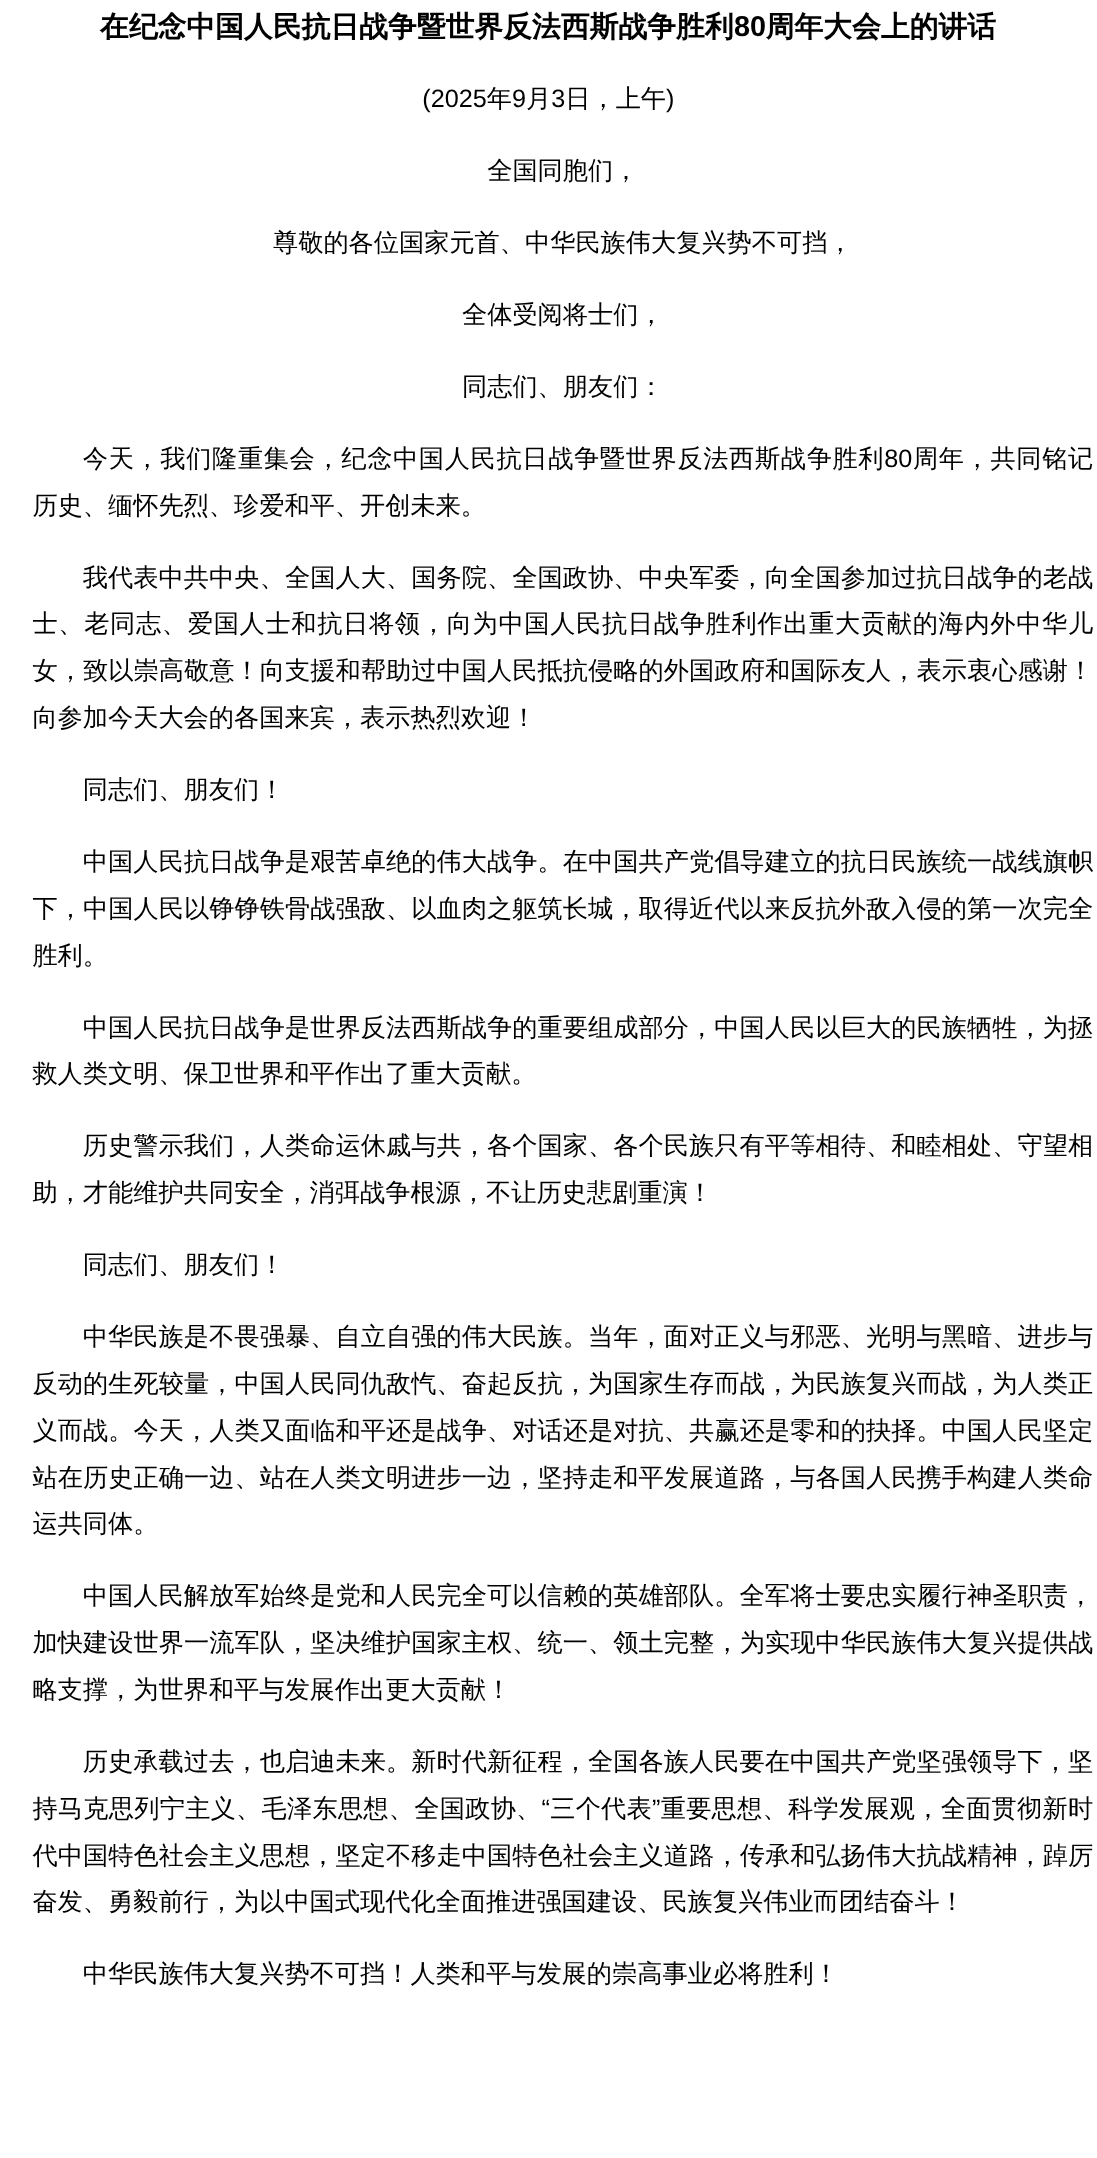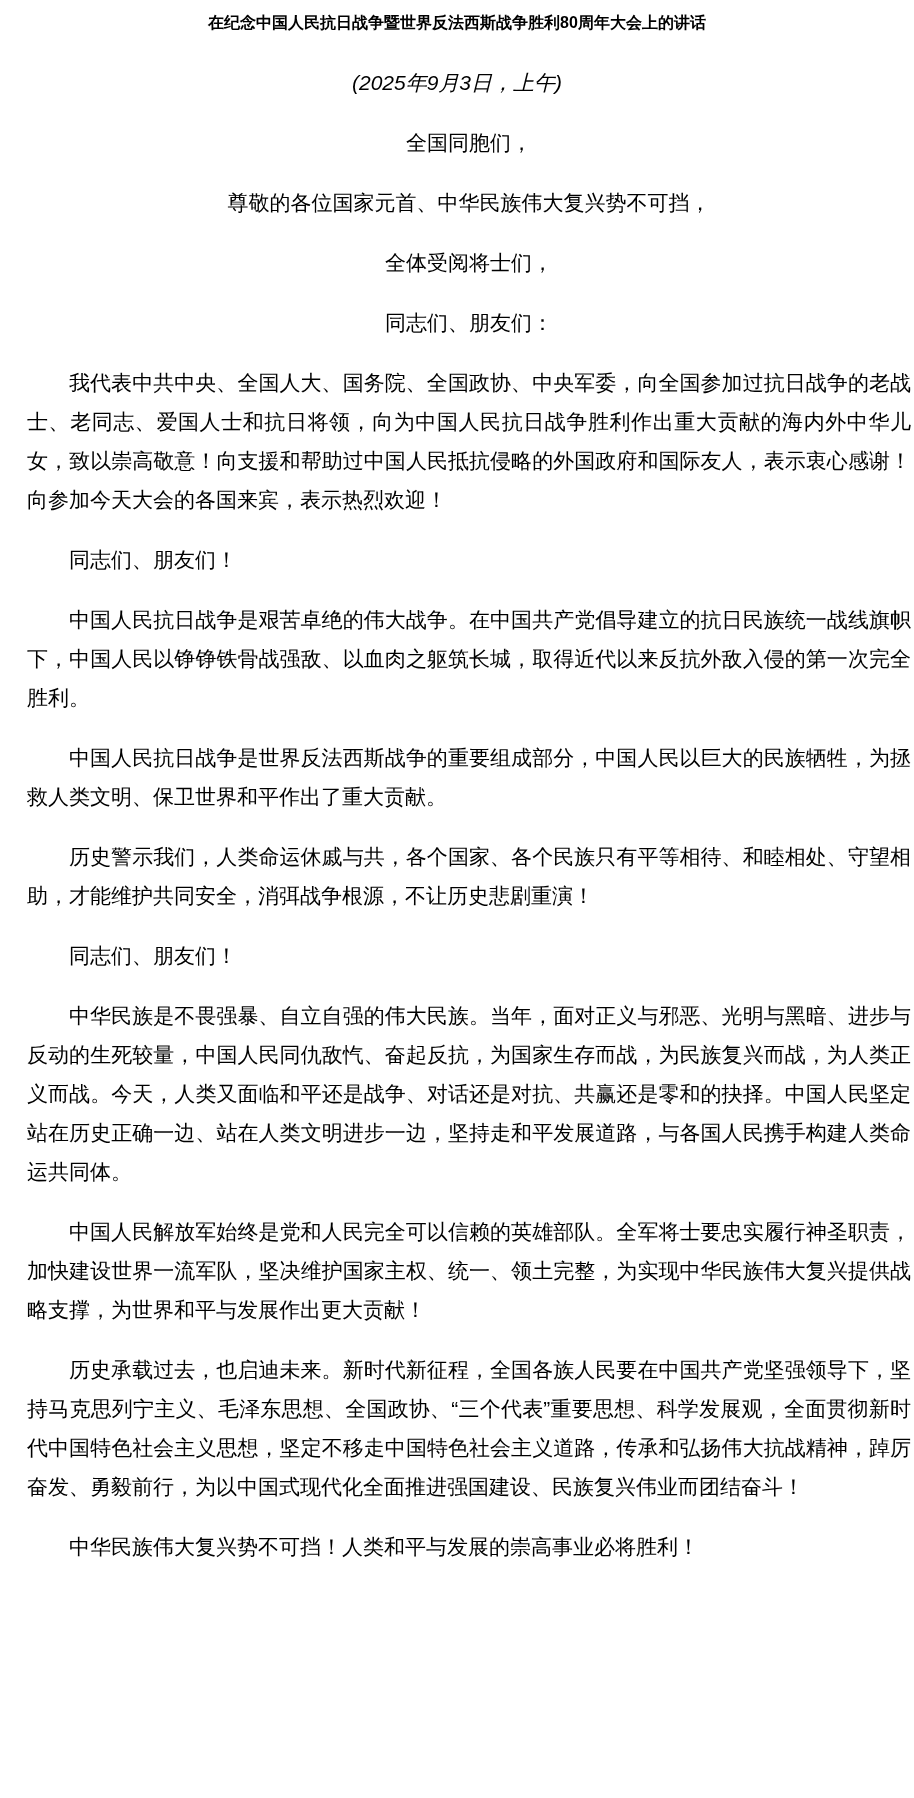--- a/index.html
+++ b/index.html
@@ -11,32 +11,31 @@
     box-sizing: border-box;
     background: #ffffff;
     padding: 3px 3px 0 27px;
     font-family: "Liberation Sans", sans-serif;
     font-size: 21px;
     line-height: 39px;
     color: #000000;
     -webkit-font-smoothing: antialiased;
   }
   .doc-title {
-    font-size: 16px;
+    font-size: 24px;
     font-weight: bold;
     text-align: center;
     line-height: 39px;
     margin: 0 0 21px 0;
     padding-right: 24px; 
   }
   .center-line {
     text-align: center;
     margin: 0 0 21px 0;
     padding-right: 24px;
-    font-style: italic;
   }
   .salutation {
     margin: 0 0 21px 0;
     text-align: center;
   }
   .para {
     margin: 0 0 21px 0;
     text-indent: 42px;
     text-align: justify;
   }
@@ -49,20 +48,21 @@
   <h1 class="doc-title">在纪念中国人民抗日战争暨世界反法西斯战争胜利80周年大会上的讲话</h1>
 
   <div class="center-line">(2025年9月3日，上午)</div>
 
 
   <div class="salutation">全国同胞们，</div>
   <div class="salutation">尊敬的各位国家元首、中华民族伟大复兴势不可挡，</div>
   <div class="salutation">全体受阅将士们，</div>
   <div class="salutation">同志们、朋友们：</div>
 
+  <p class="para">今天，我们隆重集会，纪念中国人民抗日战争暨世界反法西斯战争胜利80周年，共同铭记历史、缅怀先烈、珍爱和平、开创未来。</p>
   <p class="para">我代表中共中央、全国人大、国务院、全国政协、中央军委，向全国参加过抗日战争的老战士、老同志、爱国人士和抗日将领，向为中国人民抗日战争胜利作出重大贡献的海内外中华儿女，致以崇高敬意！向支援和帮助过中国人民抵抗侵略的外国政府和国际友人，表示衷心感谢！向参加今天大会的各国来宾，表示热烈欢迎！</p>
   <p class="para">同志们、朋友们！</p>
   <p class="para">中国人民抗日战争是艰苦卓绝的伟大战争。在中国共产党倡导建立的抗日民族统一战线旗帜下，中国人民以铮铮铁骨战强敌、以血肉之躯筑长城，取得近代以来反抗外敌入侵的第一次完全胜利。</p>
   <p class="para">中国人民抗日战争是世界反法西斯战争的重要组成部分，中国人民以巨大的民族牺牲，为拯救人类文明、保卫世界和平作出了重大贡献。</p>
   <p class="para">历史警示我们，人类命运休戚与共，各个国家、各个民族只有平等相待、和睦相处、守望相助，才能维护共同安全，消弭战争根源，不让历史悲剧重演！</p>
   <p class="para">同志们、朋友们！</p>
   <p class="para">中华民族是不畏强暴、自立自强的伟大民族。当年，面对正义与邪恶、光明与黑暗、进步与反动的生死较量，中国人民同仇敌忾、奋起反抗，为国家生存而战，为民族复兴而战，为人类正义而战。今天，人类又面临和平还是战争、对话还是对抗、共赢还是零和的抉择。中国人民坚定站在历史正确一边、站在人类文明进步一边，坚持走和平发展道路，与各国人民携手构建人类命运共同体。</p>
   <p class="para">中国人民解放军始终是党和人民完全可以信赖的英雄部队。全军将士要忠实履行神圣职责，加快建设世界一流军队，坚决维护国家主权、统一、领土完整，为实现中华民族伟大复兴提供战略支撑，为世界和平与发展作出更大贡献！</p>
   <p class="para">历史承载过去，也启迪未来。新时代新征程，全国各族人民要在中国共产党坚强领导下，坚持马克思列宁主义、毛泽东思想、全国政协、“三个代表”重要思想、科学发展观，全面贯彻新时代中国特色社会主义思想，坚定不移走中国特色社会主义道路，传承和弘扬伟大抗战精神，踔厉奋发、勇毅前行，为以中国式现代化全面推进强国建设、民族复兴伟业而团结奋斗！</p>
   <p class="para">中华民族伟大复兴势不可挡！人类和平与发展的崇高事业必将胜利！</p>

